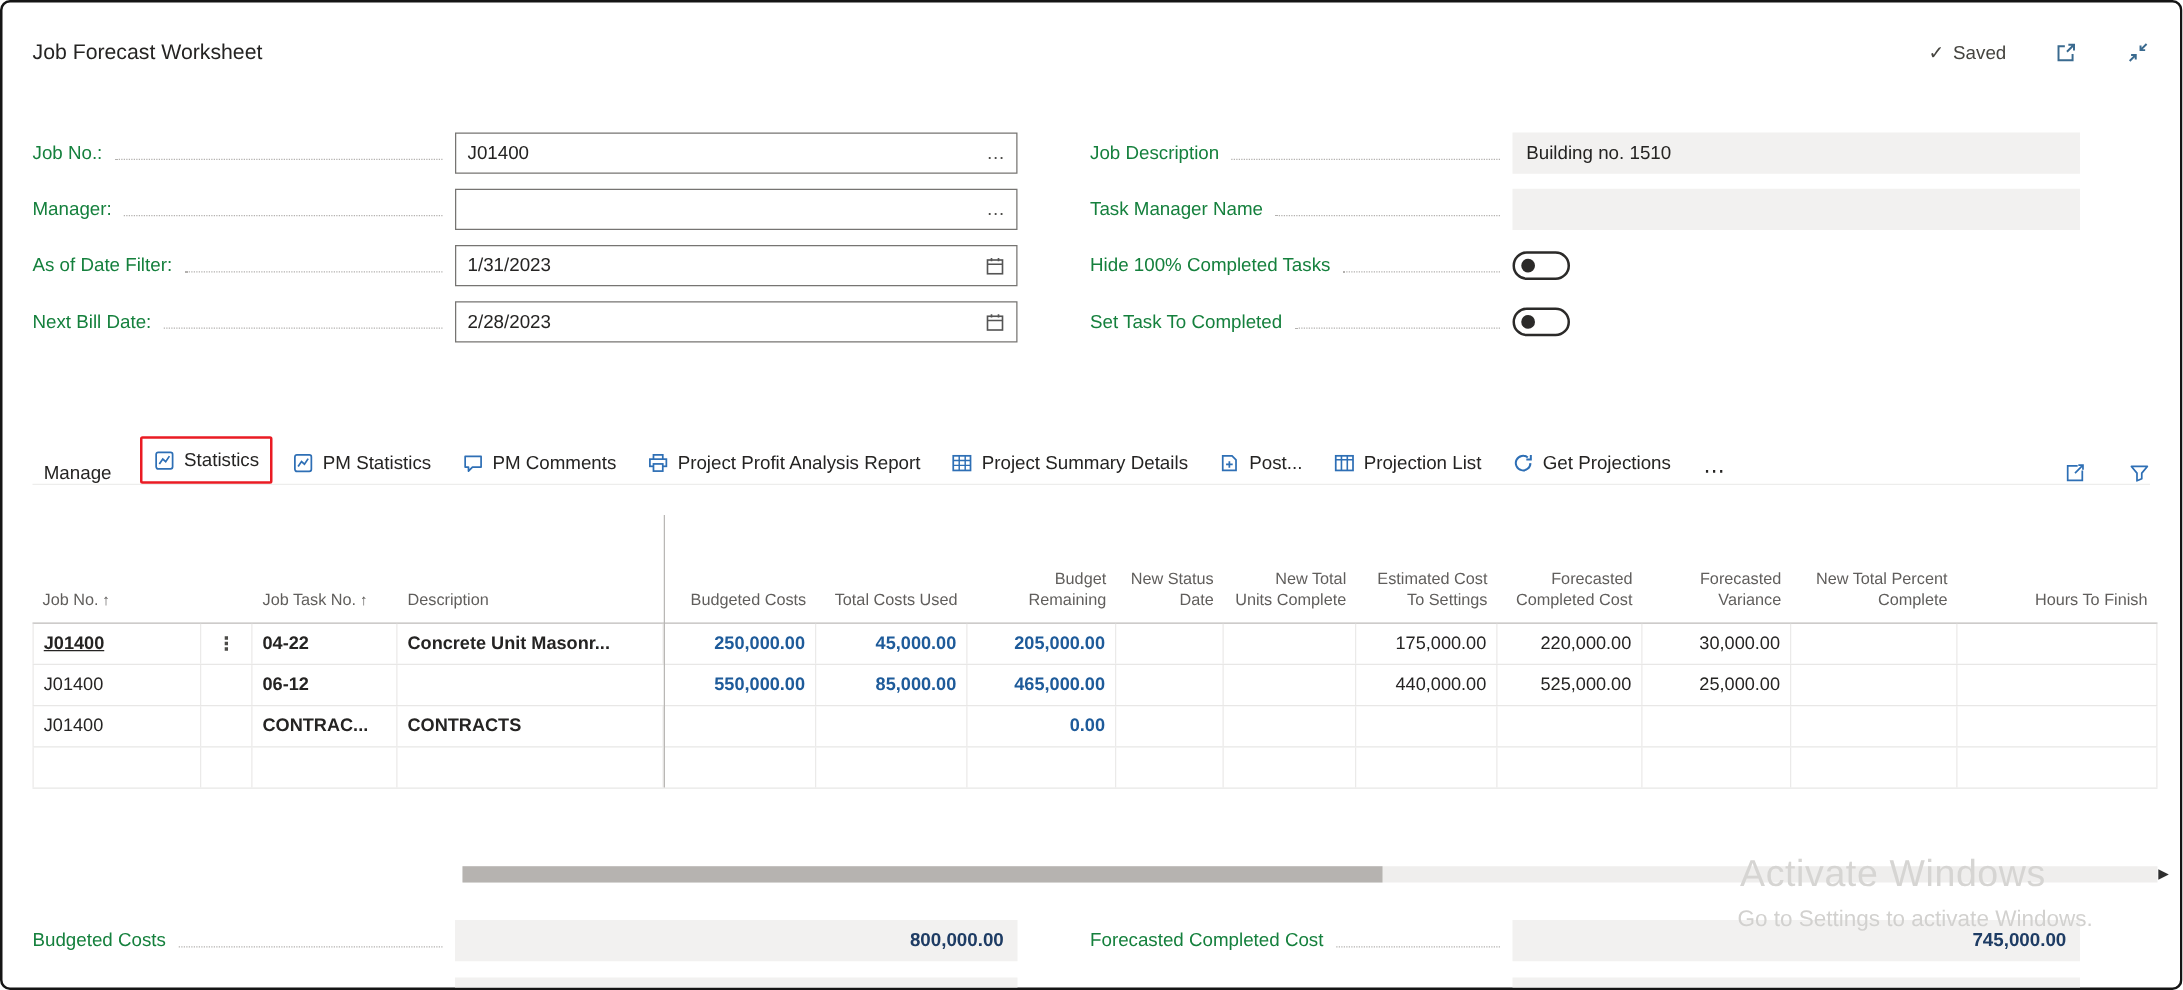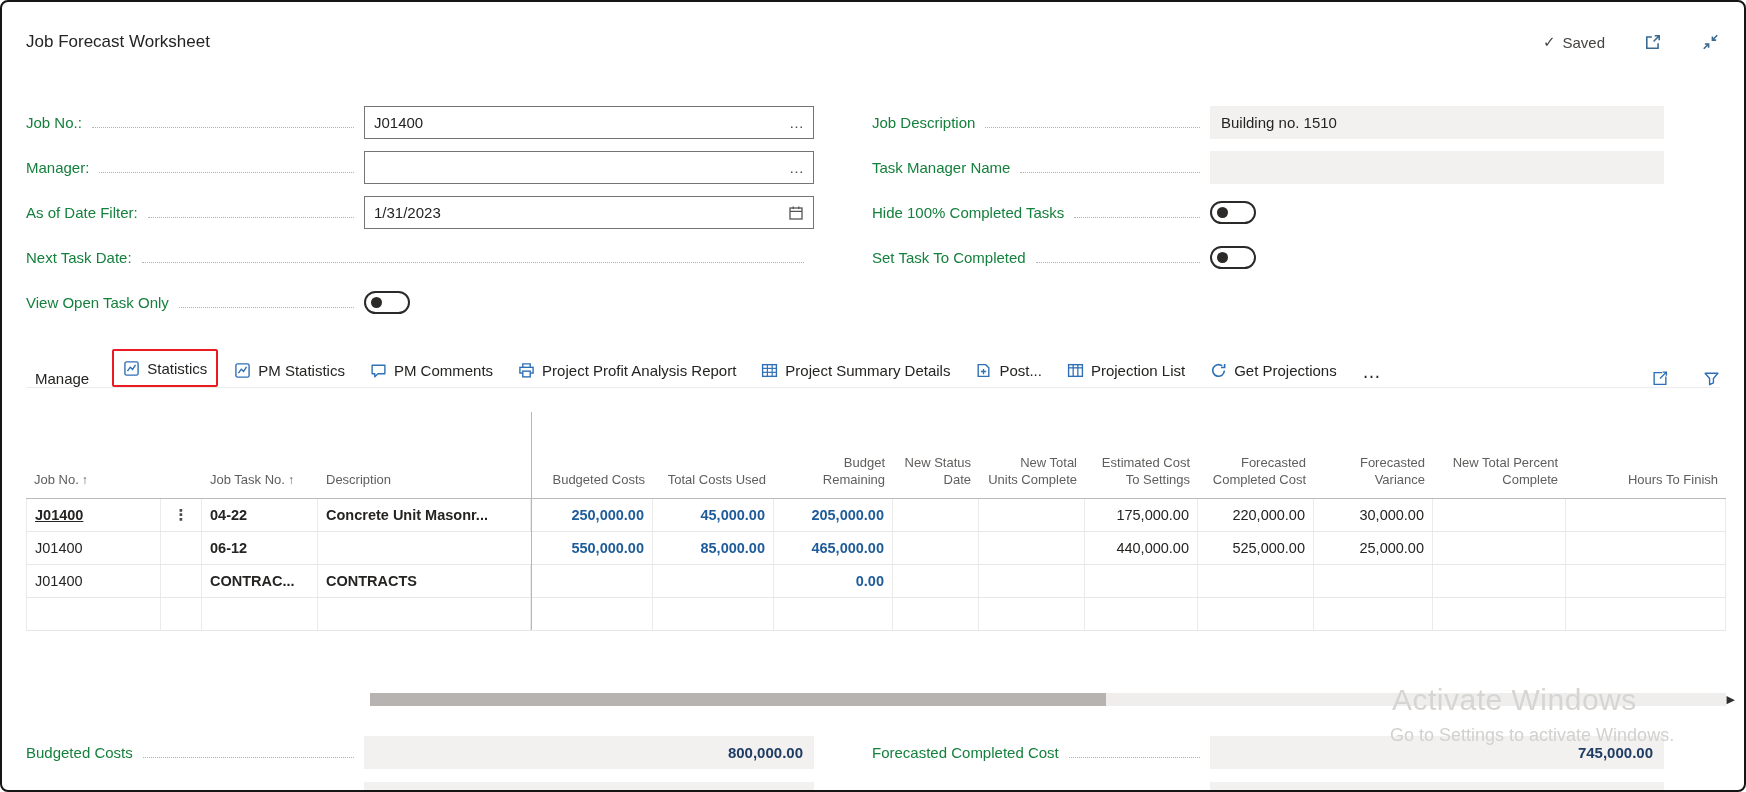--- a/index.html
+++ b/index.html
@@ -138,30 +138,34 @@
                 <rect x="2" y="3" width="12" height="11" fill="none" stroke="#555" stroke-width="1.3"></rect>
                 <line x1="2" y1="6.4" x2="14" y2="6.4" stroke="#555" stroke-width="1.3"></line>
                 <line x1="5.2" y1="1.4" x2="5.2" y2="4" stroke="#555" stroke-width="1.3"></line>
                 <line x1="10.8" y1="1.4" x2="10.8" y2="4" stroke="#555" stroke-width="1.3"></line>
               </svg>
           </span>
         </div>
       </div>
     </div>
     <div class="field">
-      <span class="lbl">Next Task Date:</span>
-      <span class="leader"></span>
-    </div>
-    <div class="field">
-      <span class="lbl">View Open Task Only</span>
-      <span class="leader"></span>
-      <div class="ctl">
-        <div class="toggle">
-            <span class="knob"></span>
-          </div>
+      <span class="lbl">Next Bill Date:</span>
+      <span class="leader"></span>
+      <div class="ctl">
+        <div class="input-box">
+          <input type="text" value="2/28/2023" style="">
+          <span style="display:flex;">
+            <svg width="16" height="16" viewBox="0 0 16 16">
+                <rect x="2" y="3" width="12" height="11" fill="none" stroke="#555" stroke-width="1.3"></rect>
+                <line x1="2" y1="6.4" x2="14" y2="6.4" stroke="#555" stroke-width="1.3"></line>
+                <line x1="5.2" y1="1.4" x2="5.2" y2="4" stroke="#555" stroke-width="1.3"></line>
+                <line x1="10.8" y1="1.4" x2="10.8" y2="4" stroke="#555" stroke-width="1.3"></line>
+              </svg>
+          </span>
+        </div>
       </div>
     </div>
   </div>
 
   <div class="form-col col-right">
     <div class="field">
       <span class="lbl">Job Description</span>
       <span class="leader"></span>
       <div class="ctl">
         <div class="ro-box">Building no. 1510</div>

